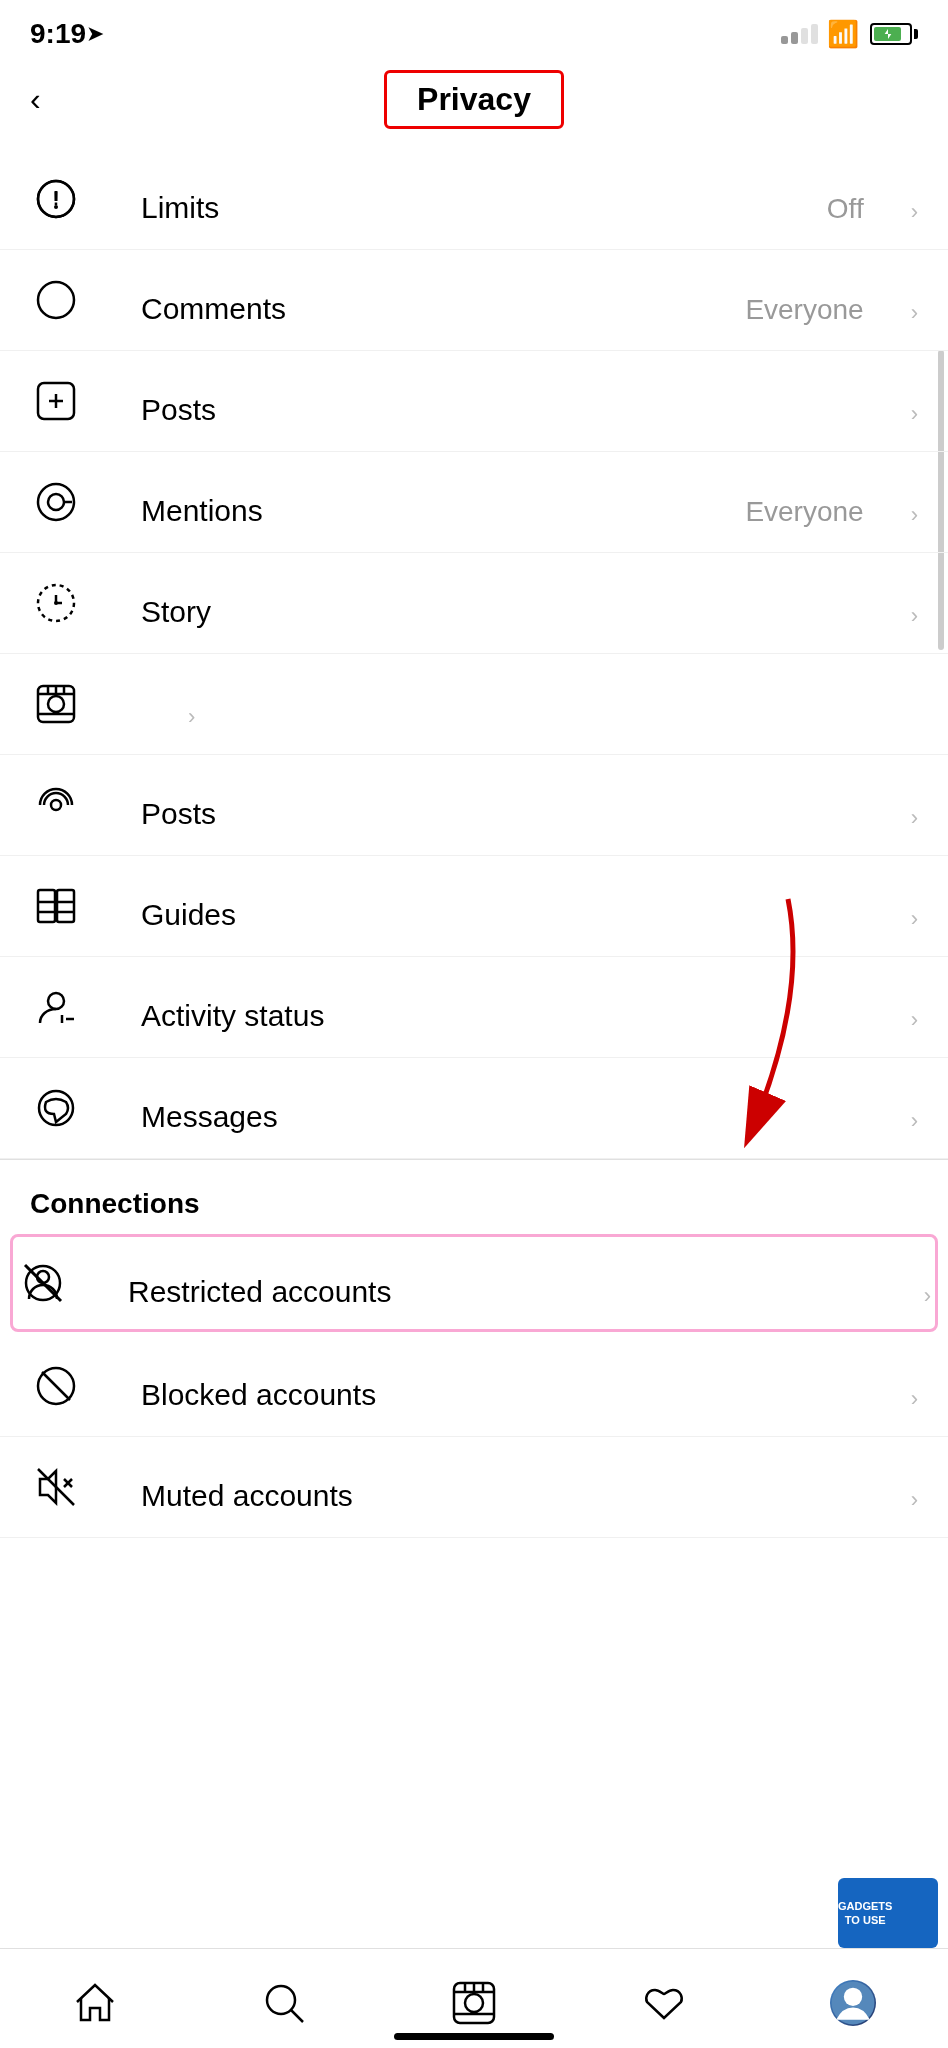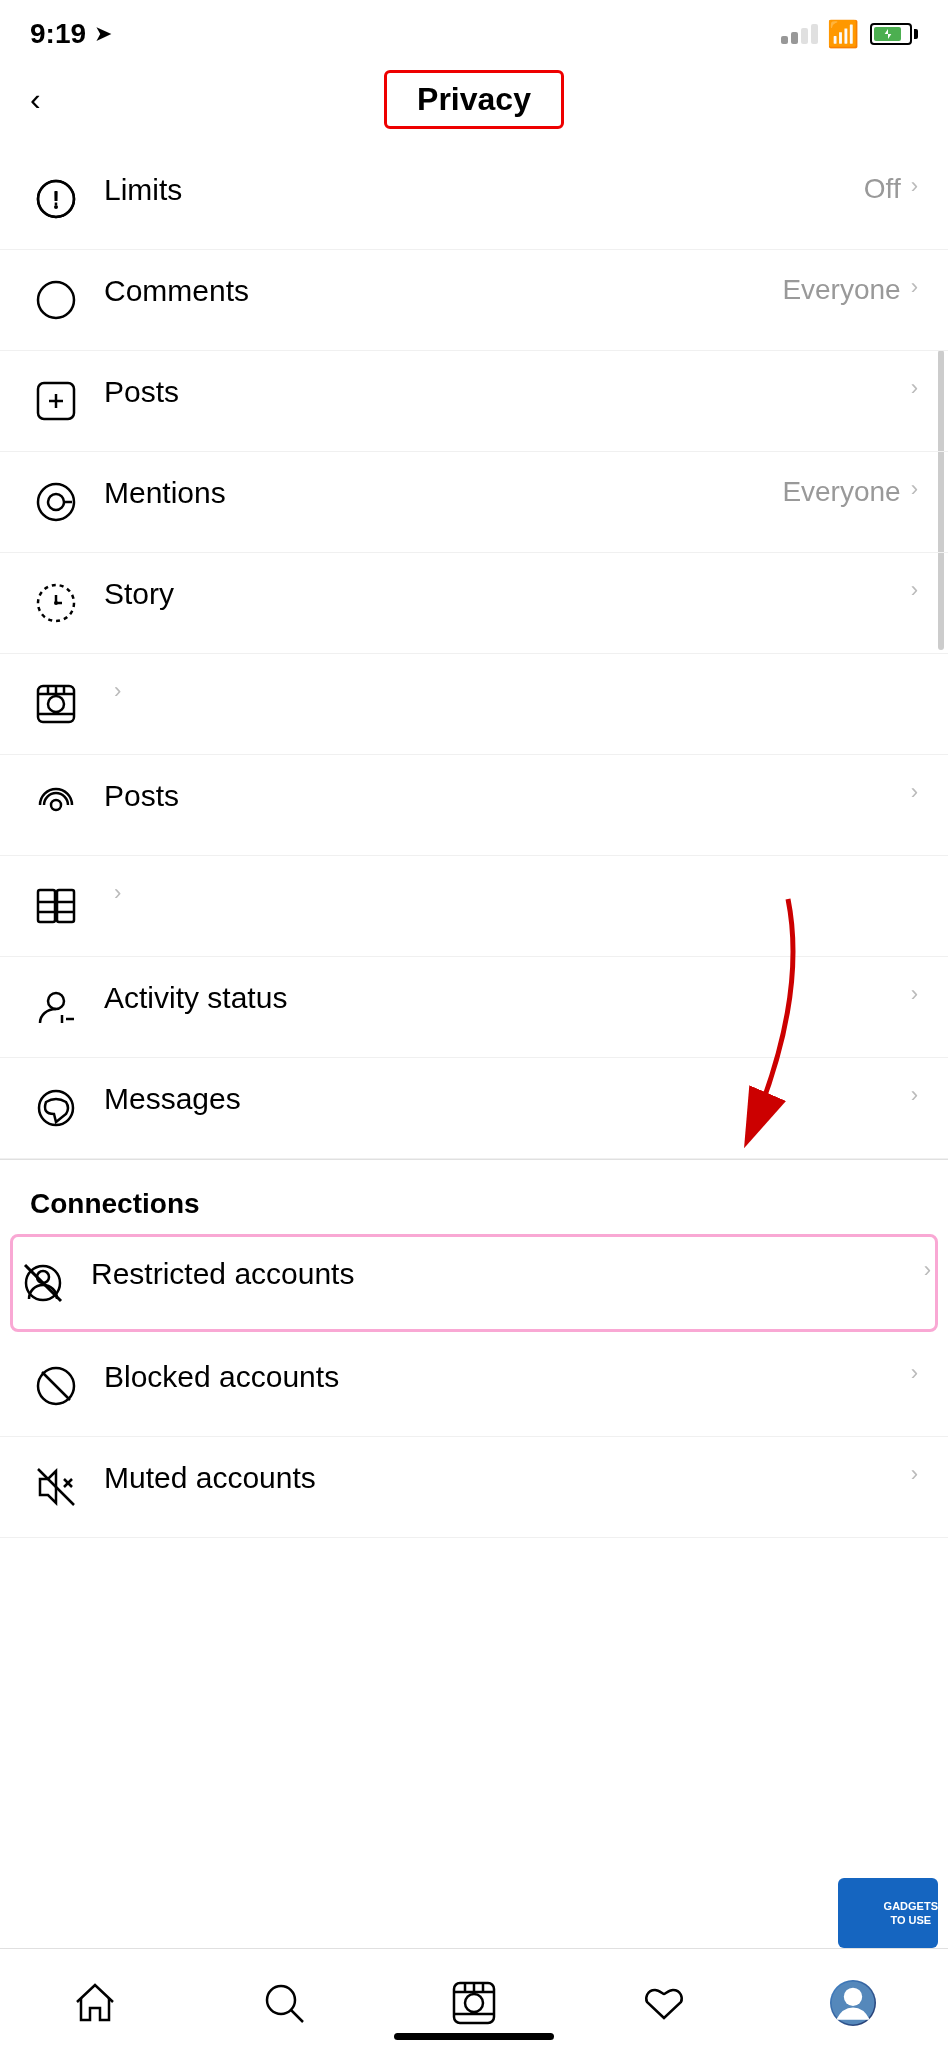--- a/index.html
+++ b/index.html
@@ -107,25 +107,26 @@
       color: #000000;
     }
 
     
     .menu-list {
       list-style: none;
       padding: 0;
     }
     .menu-item {
       display: flex;
-      align-items: flex-start;
+      align-items: flex-end;
       padding: 24px 30px;
       border-bottom: 1px solid #f0f0f0;
       cursor: pointer;
       position: relative;
+      gap: 37px;
     }
     .menu-icon {
       width: 52px;
       height: 52px;
       display: flex;
       align-items: center;
       justify-content: center;
       flex-shrink: 0;
       margin-right: 22px;
     }
@@ -208,21 +209,21 @@
     .watermark {
       position: fixed;
       bottom: 100px;
       right: 10px;
       width: 100px;
       height: 70px;
       background: #1565c0;
       border-radius: 6px;
       display: flex;
       align-items: center;
-      justify-content: flex-end;
+      justify-content: flex-start;
       font-size: 10px;
       color: #fff;
       font-weight: 700;
       text-align: center;
       line-height: 1.3;
     }
 
     
     .scroll-indicator {
       position: fixed;
@@ -235,21 +236,21 @@
     }
 
     .content-area {
       padding-bottom: 110px;
     }
   </style>
 </head>
 <body>
 
 <div class="status-bar">
-  <div style="display:flex;align-items:center;gap:8px;">
+  <div style="display:flex;align-items:center;">
     <span class="status-time">9:19</span>
     <span style="font-size:22px;color:#000;">➤</span>
   </div>
   <div class="status-icons">
     <div class="signal-bars">
       <span></span>
         <span></span>
         <span style="opacity:0.3;"></span>
         <span style="opacity:0.3;"></span>
     </div>
@@ -381,20 +382,21 @@
       <div class="menu-icon">
         <svg viewBox="0 0 44 44" fill="none" stroke="#000" stroke-width="2.5">
           <rect x="4" y="6" width="17" height="32" rx="2"></rect>
           <rect x="23" y="6" width="17" height="32" rx="2"></rect>
           <line x1="4" y1="18" x2="21" y2="18"></line>
           <line x1="23" y1="18" x2="40" y2="18"></line>
           <line x1="4" y1="28" x2="21" y2="28"></line>
           <line x1="23" y1="28" x2="40" y2="28"></line>
         </svg>
       </div>
+      <span class="menu-label">Guides</span>
       <span class="menu-value"></span>
       <span class="chevron">›</span>
     </li>
 
     <li class="menu-item">
       <div class="menu-icon">
         <svg viewBox="0 0 44 44" fill="none" stroke="#000" stroke-width="2.5">
           <circle cx="22" cy="16" r="8"></circle>
           <path d="M6 38 c0-8 7-14 16-14"></path>
           <line x1="28" y1="30" x2="28" y2="38"></line>

